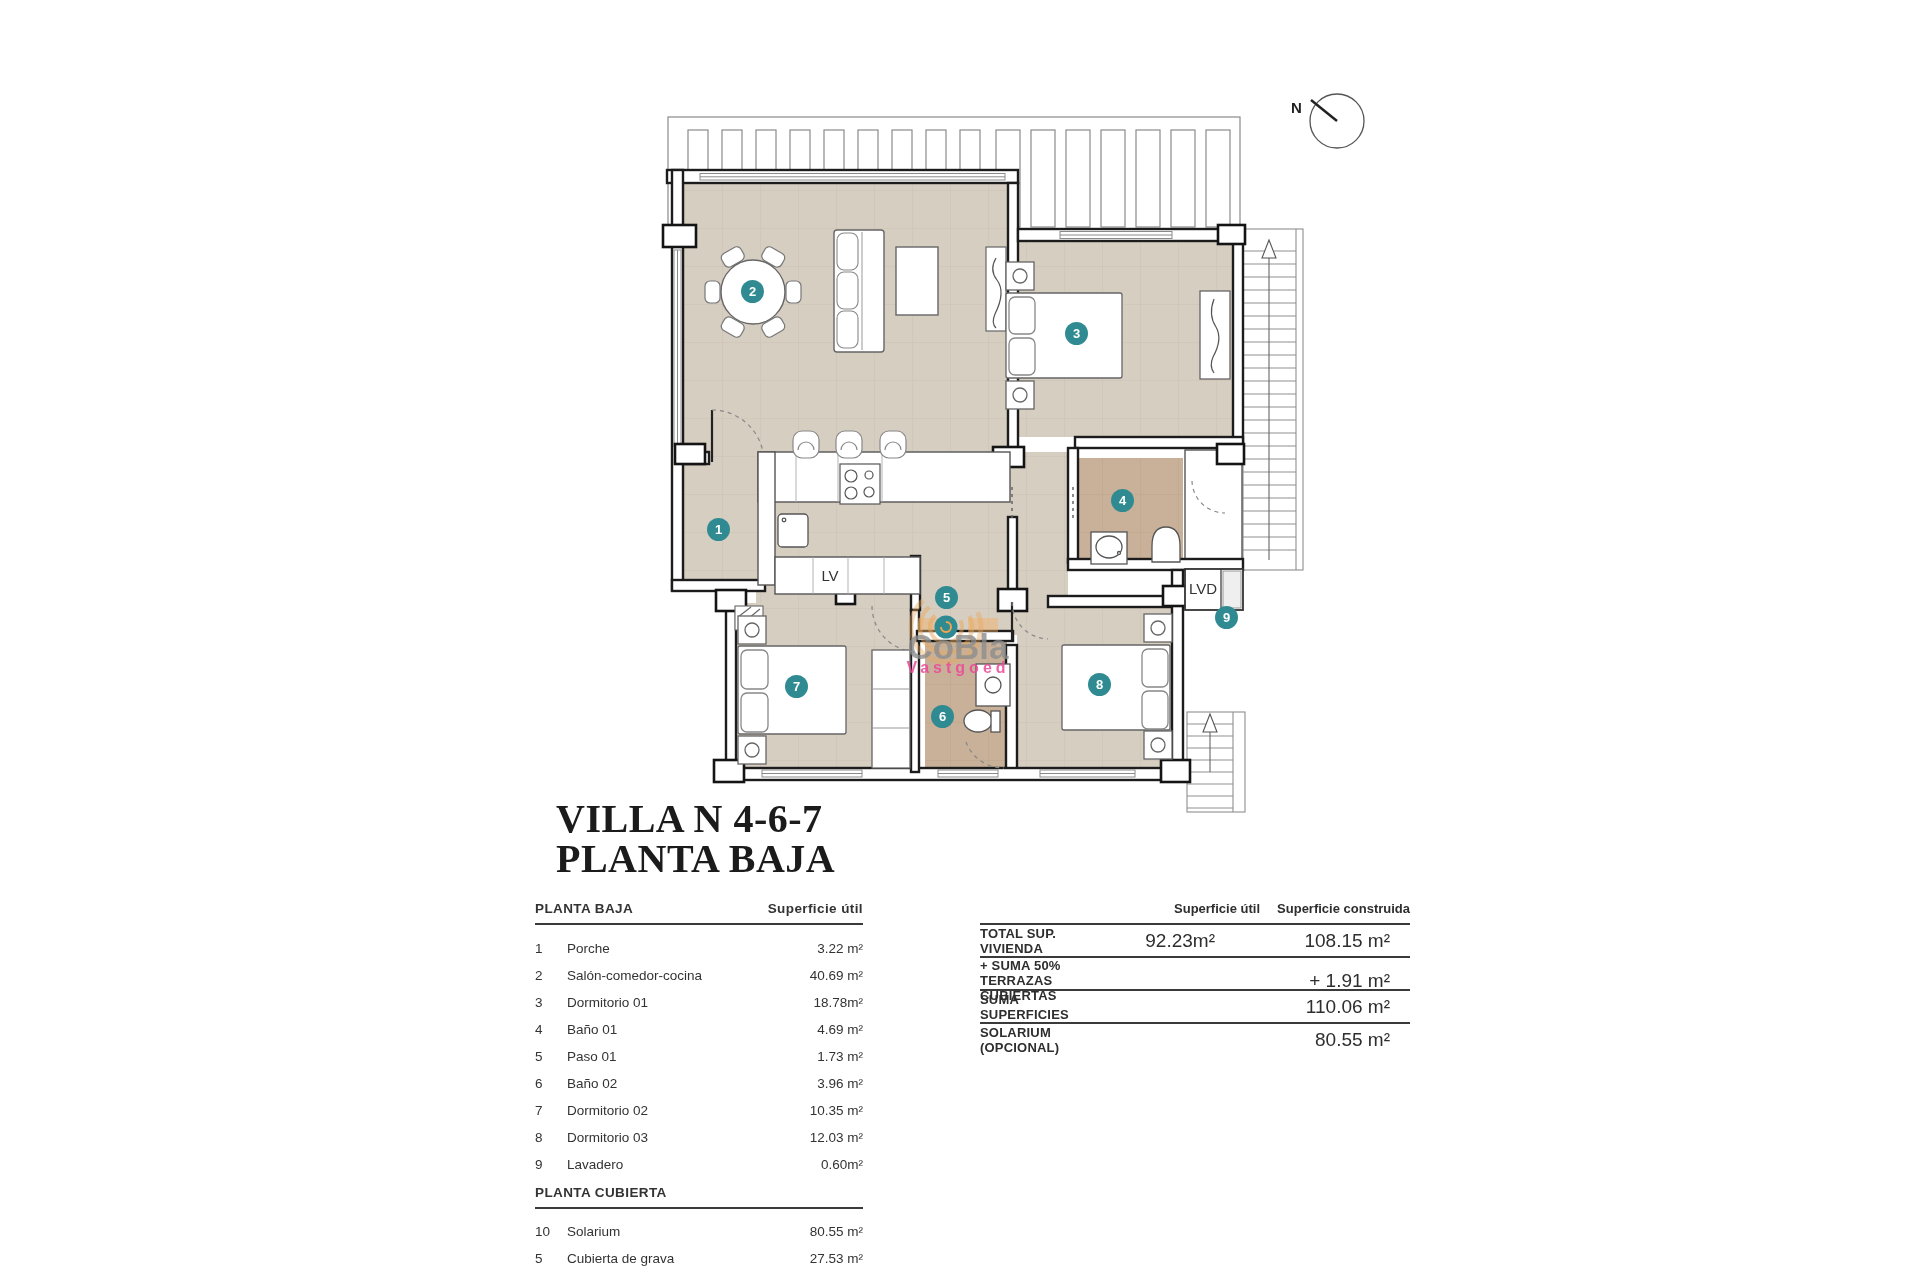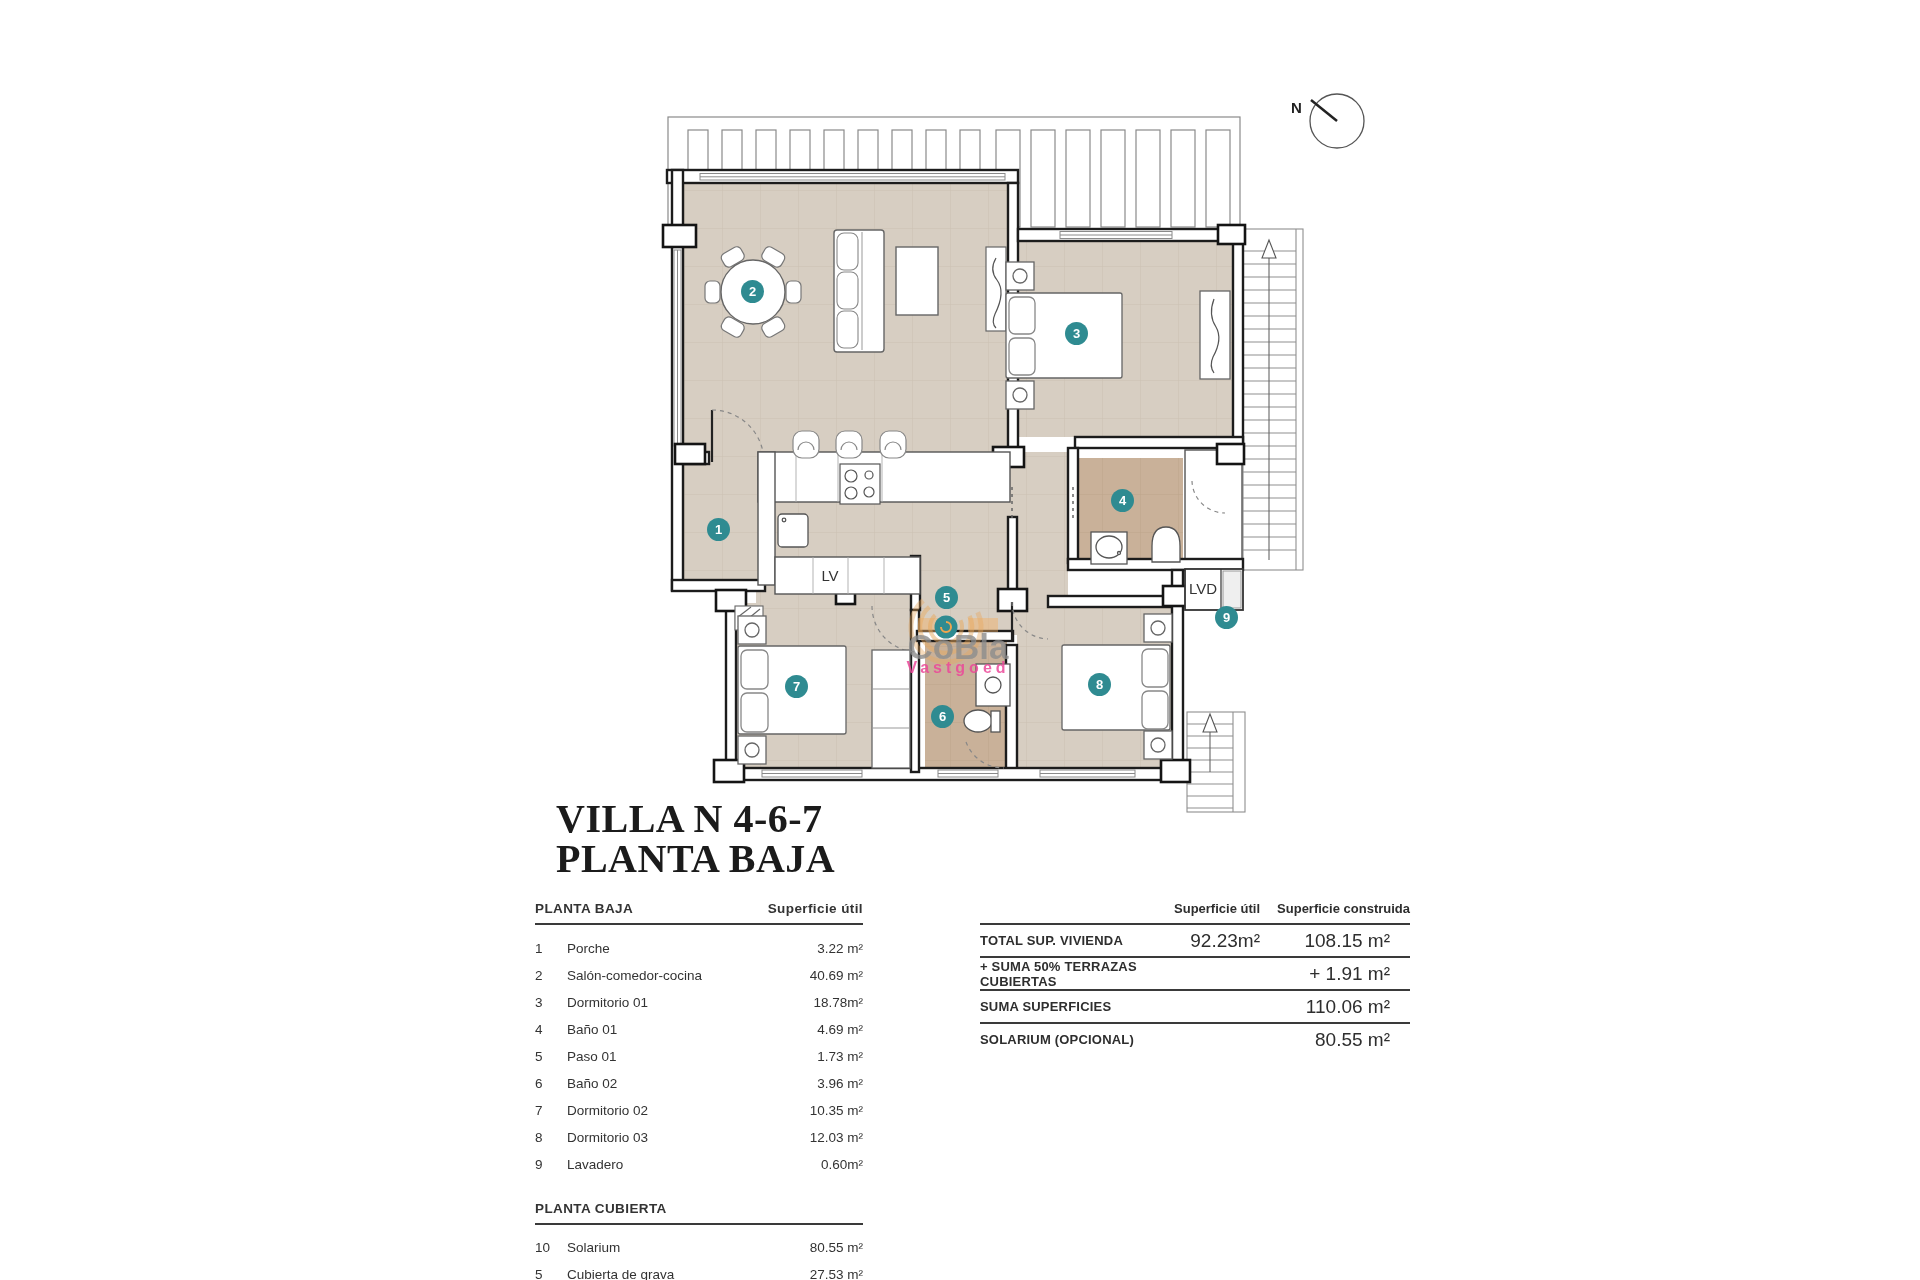--- a/index.html
+++ b/index.html
@@ -21,29 +21,29 @@
   .title{position:absolute;left:556px;top:799px;font-family:"Liberation Serif",serif;
          font-weight:700;font-size:40px;line-height:40px;color:#1b1b1b;letter-spacing:.5px;}
   
   .ltable{position:absolute;left:535px;top:901px;width:328px;font-size:13.5px;color:#333;}
   .thead{display:flex;justify-content:space-between;align-items:flex-end;
          border-bottom:2px solid #3a3a3a;padding-bottom:7px;font-weight:700;letter-spacing:.4px;}
   .trow{display:flex;align-items:center;height:27px;}
   .trow .num{width:32px;}
   .trow .nm{flex:1;}
   .trow .ar{text-align:right;}
-  .tsub{border-bottom:2px solid #3a3a3a;padding:5px 0 7px 0;font-weight:700;letter-spacing:.4px;margin-top:18px;}
+  .tsub{border-bottom:2px solid #3a3a3a;padding:5px 0 7px 0;font-weight:700;letter-spacing:.4px;margin-top:2px;}
   .gap8{height:9px;}
   .gap10{height:10px;}
   
   .rtable{position:absolute;left:980px;top:901px;width:430px;font-size:13px;color:#2e2e2e;}
   .rhead,.rrow{display:grid;grid-template-columns:1fr 100px 150px;align-items:center;}
   .rhead{border-bottom:2px solid #3a3a3a;padding-bottom:7px;font-weight:700;}
   .rhead div{text-align:right;}
-  .rrow{height:31px;border-bottom:2px solid #3a3a3a;}
+  .rrow{height:31px;border-bottom:2px solid #3a3a3a;gap:45px;}
   .rrow.last{border-bottom:none;}
   .rrow .lbl{font-weight:700;letter-spacing:.2px;}
   .rrow .v{text-align:right;font-weight:400;font-size:19px;}
   .rrow .v.pad{padding-right:20px;}
 </style>
 </head>
 <body>
 
 <div id="canvas">
 

